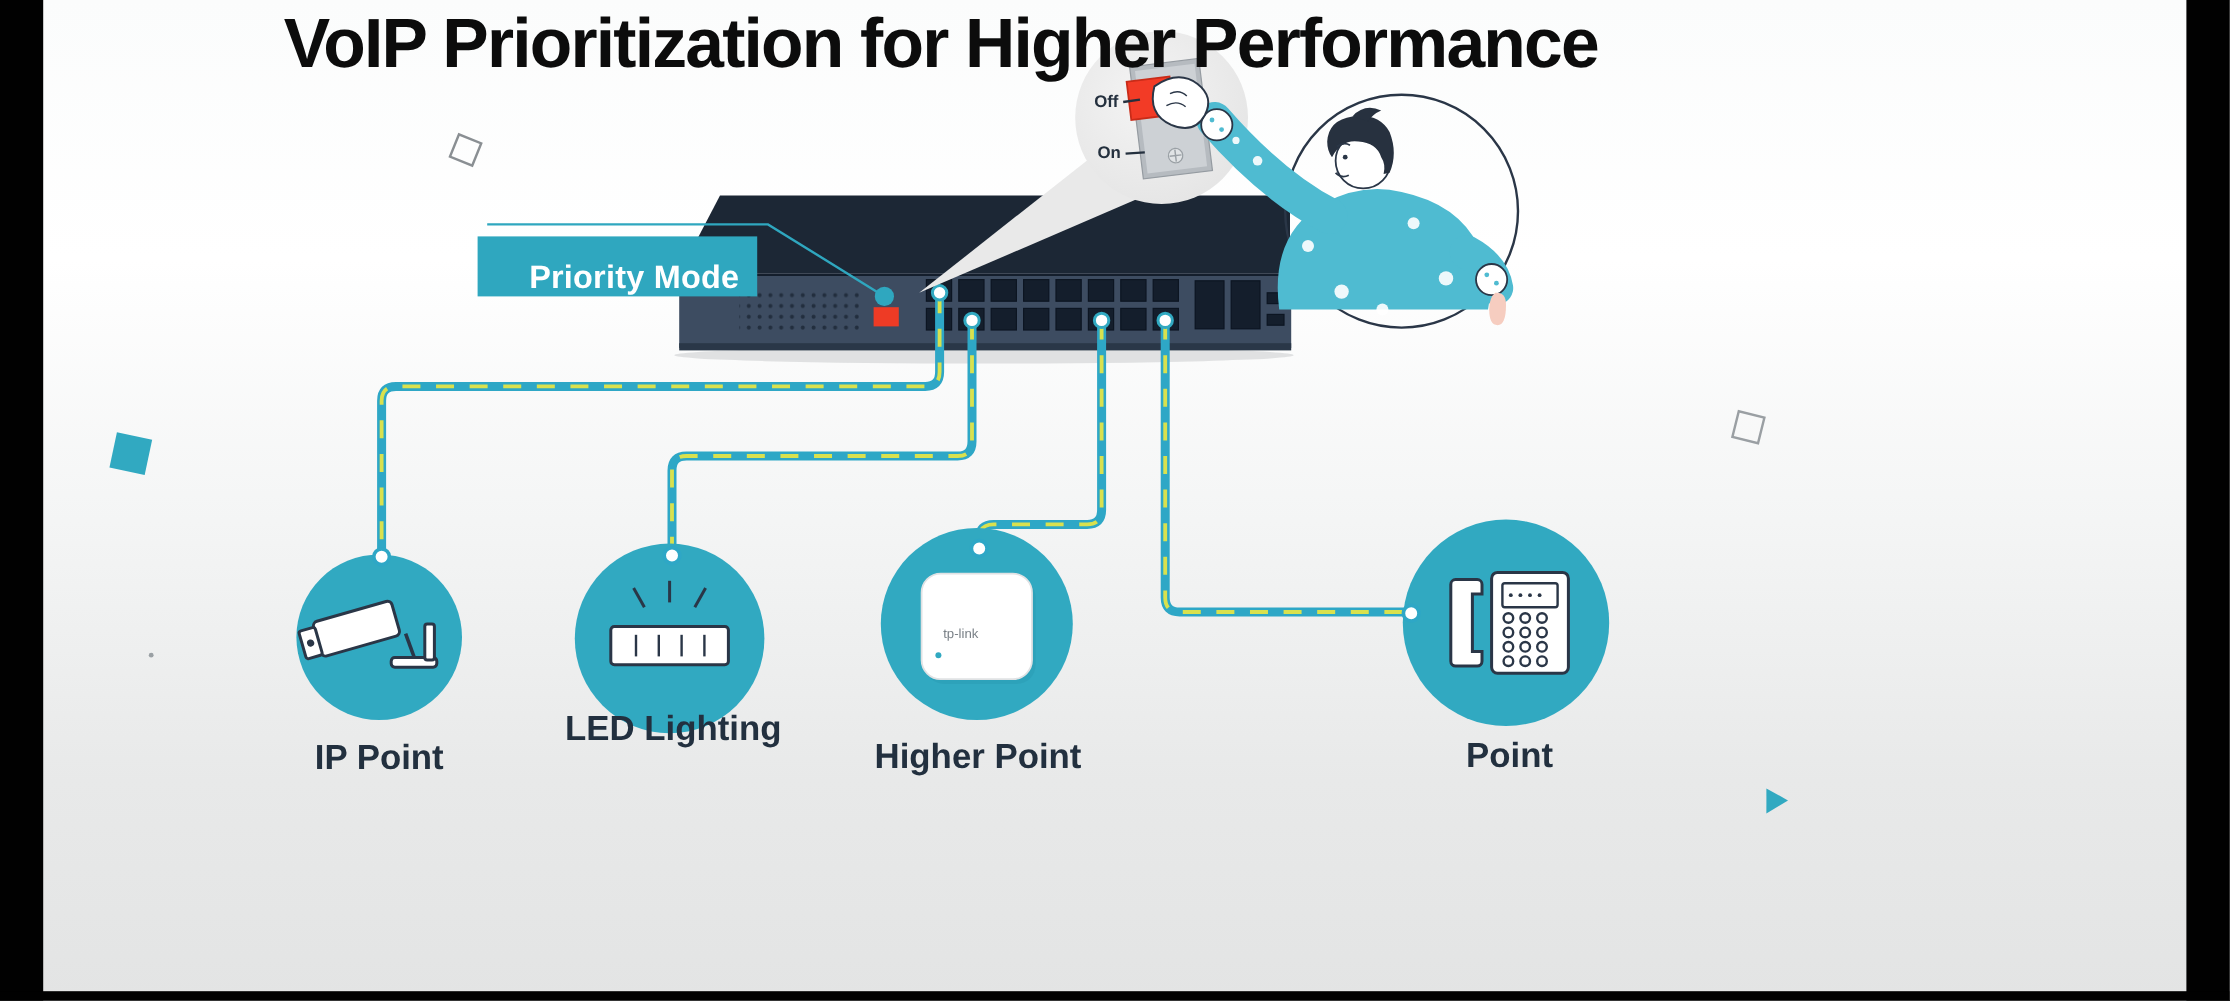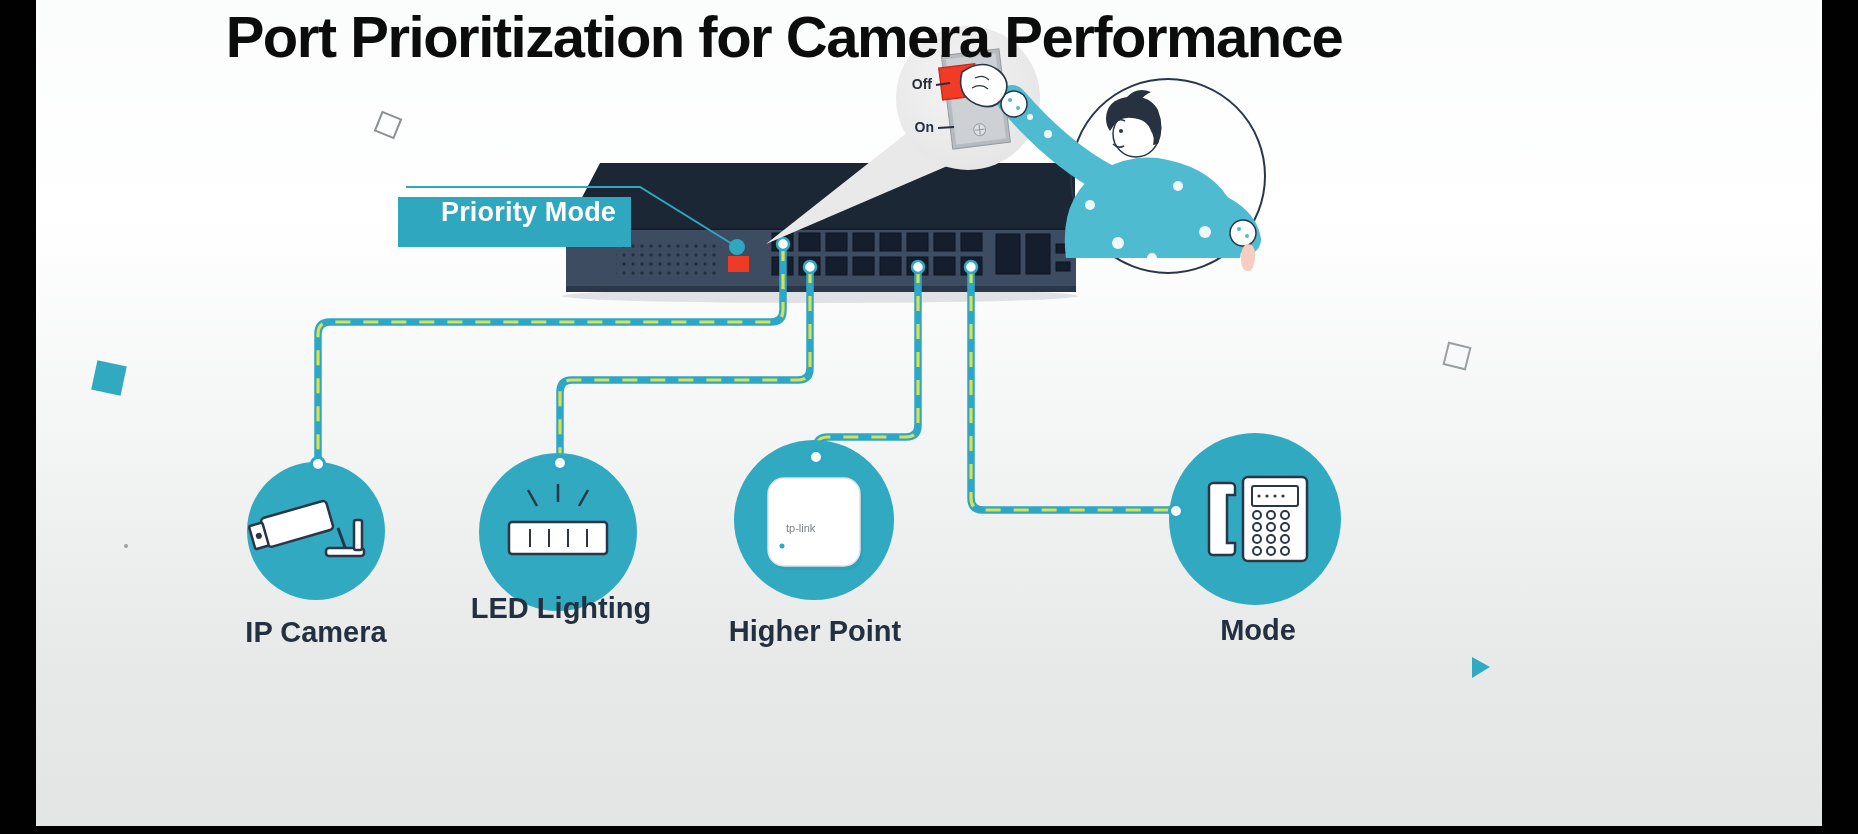--- a/index.html
+++ b/index.html
@@ -12,39 +12,39 @@
     position:absolute;inset:0;
     background:linear-gradient(180deg,#fbfcfc 0%,#ffffff 26%,#f4f5f5 52%,#e8e9e9 78%,#e3e4e4 100%);
   }
   #diagram{position:absolute;left:0;top:0;z-index:1}
   .title{
     position:absolute;left:0;top:0;width:1568px;margin:0;text-align:center;
     font-size:58px;line-height:74px;font-weight:bold;letter-spacing:-1.5px;color:#0c0c0c;z-index:4;
   }
   .priority-badge{
     position:absolute;left:398px;top:197px;width:233px;height:50px;background:#2FA7BF;
-    color:#fff;display:flex;align-items:flex-start;justify-content:center;
+    color:#fff;display:flex;align-items:flex-end;justify-content:center;
     font-size:27px;font-weight:bold;z-index:5;letter-spacing:.2px;padding-left:28px;
   }
   .device-label{
     position:absolute;transform:translateX(-50%);font-size:29px;font-weight:bold;
     color:#22303F;z-index:5;white-space:nowrap;
   }
   .bar{position:absolute;background:#010101;z-index:50}
   .bar.left{left:0;top:0;width:36px;height:834px}
   .bar.right{right:0;top:0;width:36px;height:834px}
   .bar.bottom{left:0;bottom:0;width:1858px;height:8px}
   svg text{font-family:"Liberation Sans",sans-serif}
 </style>
 </head>
 <body>
 
 <div id="stage">
 
-  <h1 class="title">Port Prioritization for Camera Performance</h1>
+  <h1 class="title">VoIP Prioritization for Higher Performance</h1>
 
   <svg id="diagram" width="1858" height="834" viewBox="0 0 1858 834">
     <defs>
       <pattern id="vents" width="9" height="9" patternUnits="userSpaceOnUse">
         <circle cx="3" cy="3" r="1.7" fill="#222E3E"></circle>
       </pattern>
       <radialGradient id="gradBubble" cx="0.42" cy="0.38" r="0.8">
         <stop offset="0" stop-color="#F4F4F4"></stop>
         <stop offset="1" stop-color="#E2E2E2"></stop>
       </radialGradient>
@@ -240,21 +240,21 @@
         </g>
       </g>
       <circle cx="1176" cy="511" r="6.5" fill="#fff" stroke="#2EA7C6" stroke-width="3"></circle>
     </g>
   </svg>
 
   <div class="priority-badge">
     <span>Priority Mode</span>
   </div>
 
-  <div class="device-label" style="left:316px;top:616px">IP Camera</div>
+  <div class="device-label" style="left:316px;top:616px">IP Point</div>
   <div class="device-label" style="left:561px;top:592px">LED Lighting</div>
   <div class="device-label" style="left:815px;top:615px">Higher Point</div>
-  <div class="device-label" style="left:1258px;top:614px">Mode</div>
+  <div class="device-label" style="left:1258px;top:614px">Point</div>
 
   <div class="bar left"></div>
   <div class="bar right"></div>
   <div class="bar bottom"></div>
 </div>
 
 </body></html>

